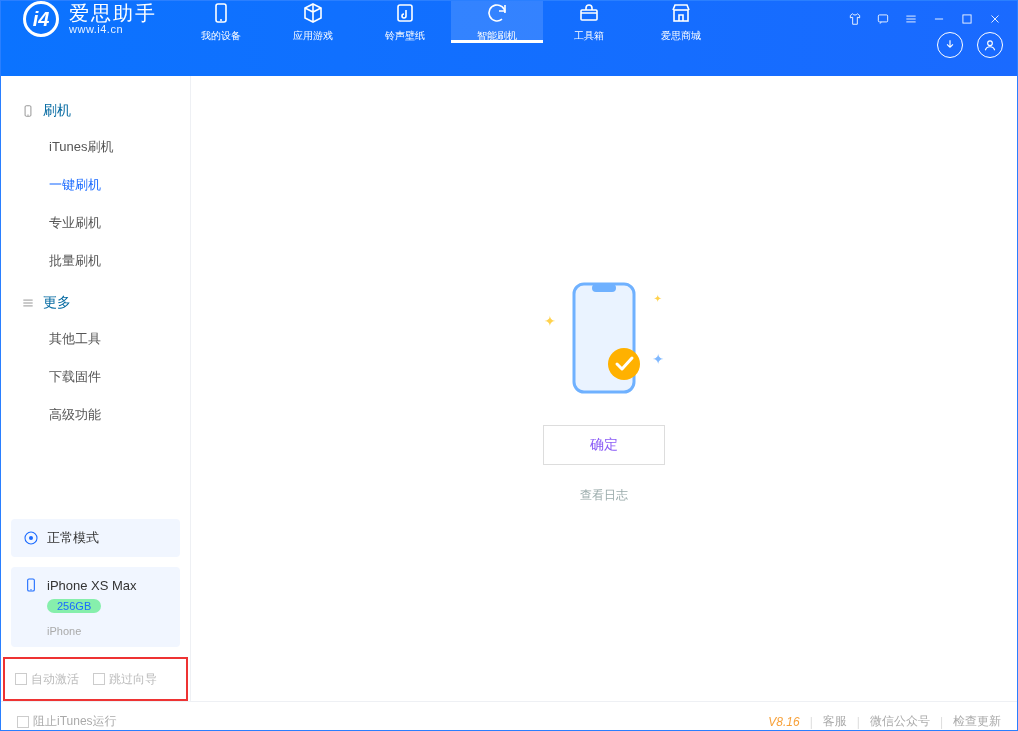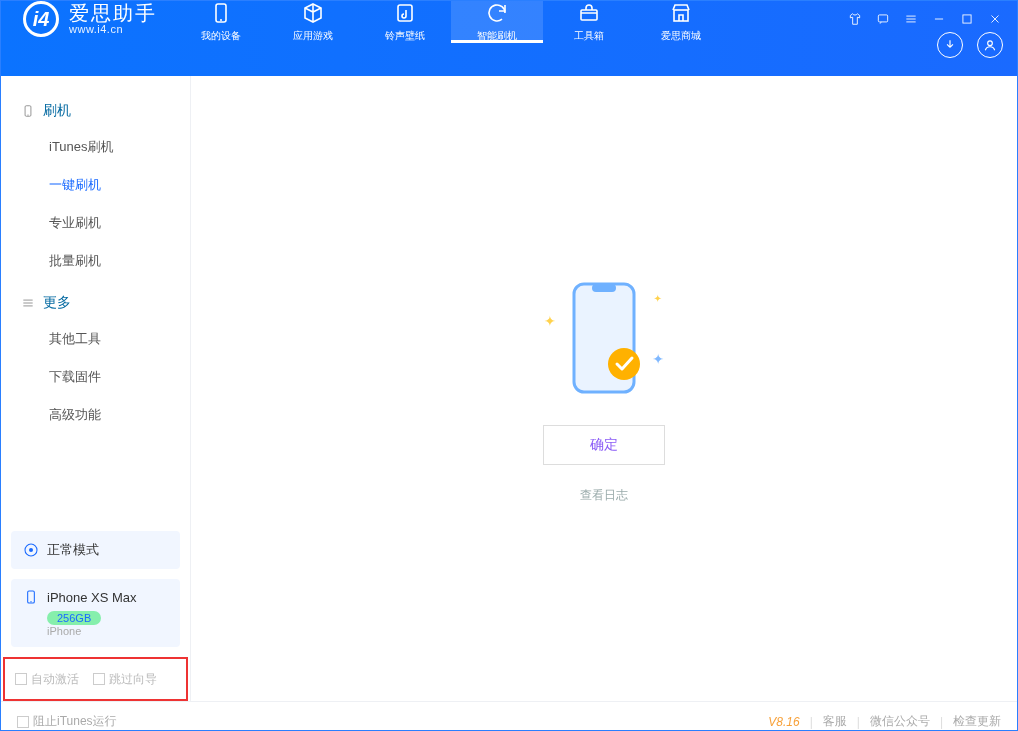--- a/index.html
+++ b/index.html
@@ -34,21 +34,21 @@
 .side-header { display: flex; align-items: center; gap: 8px; font-size: 14px; color: #0369a1; padding: 8px 20px; }
 .side-header svg { width: 14px; height: 14px; stroke: #888; fill: none; stroke-width: 1.5; }
 .side-sub { font-size: 13px; color: #555; padding: 10px 20px 10px 48px; cursor: pointer; }
 .side-sub.active { color: #1a6aff; }
 
 .mode-cards { margin-top: auto; padding: 0 10px 0 10px; }
 .card { background: #f1f6ff; border-radius: 4px; padding: 10px 12px; margin-bottom: 10px; font-size: 13px; color: #333; }
 .card .row1 { display: flex; align-items: center; gap: 8px; font-weight: 500; }
 .card .row1 svg { width: 16px; height: 16px; stroke: #1a6aff; fill: none; stroke-width: 1.6; }
 .badge { display: inline-block; background: #86efac; color: #1a6aff; border-radius: 10px; font-size: 11px; padding: 1px 10px; margin-top: 6px; margin-left: 24px; }
-.dev-sub { font-size: 11px; color: #aaa; margin-left: 24px; margin-top: 0; }
+.dev-sub { font-size: 11px; color: #aaa; margin-left: 24px; margin-top: 12px; }
 
 .redbox { border: 2px solid #e33; height: 44px; margin: 0 2px; display: flex; align-items: center; gap: 14px; padding: 0 10px; }
 .chk { display: flex; align-items: center; gap: 4px; font-size: 12px; color: #bbb; cursor: pointer; }
 .chk .box { width: 12px; height: 12px; border: 1px solid #ccc; }
 
 
 .main { flex: 1; display: flex; flex-direction: column; align-items: center; justify-content: center; gap: 22px; }
 .phone-illus { width: 120px; height: 130px; position: relative; display: flex; align-items: center; justify-content: center; }
 .phone-illus .sparkle { position: absolute; color: #ffd24d; font-size: 14px; }
 .ok-btn { border: 1px solid #ddd; background: #fff; padding: 10px 46px; font-size: 14px; color: #8b5cf6; cursor: pointer; }

